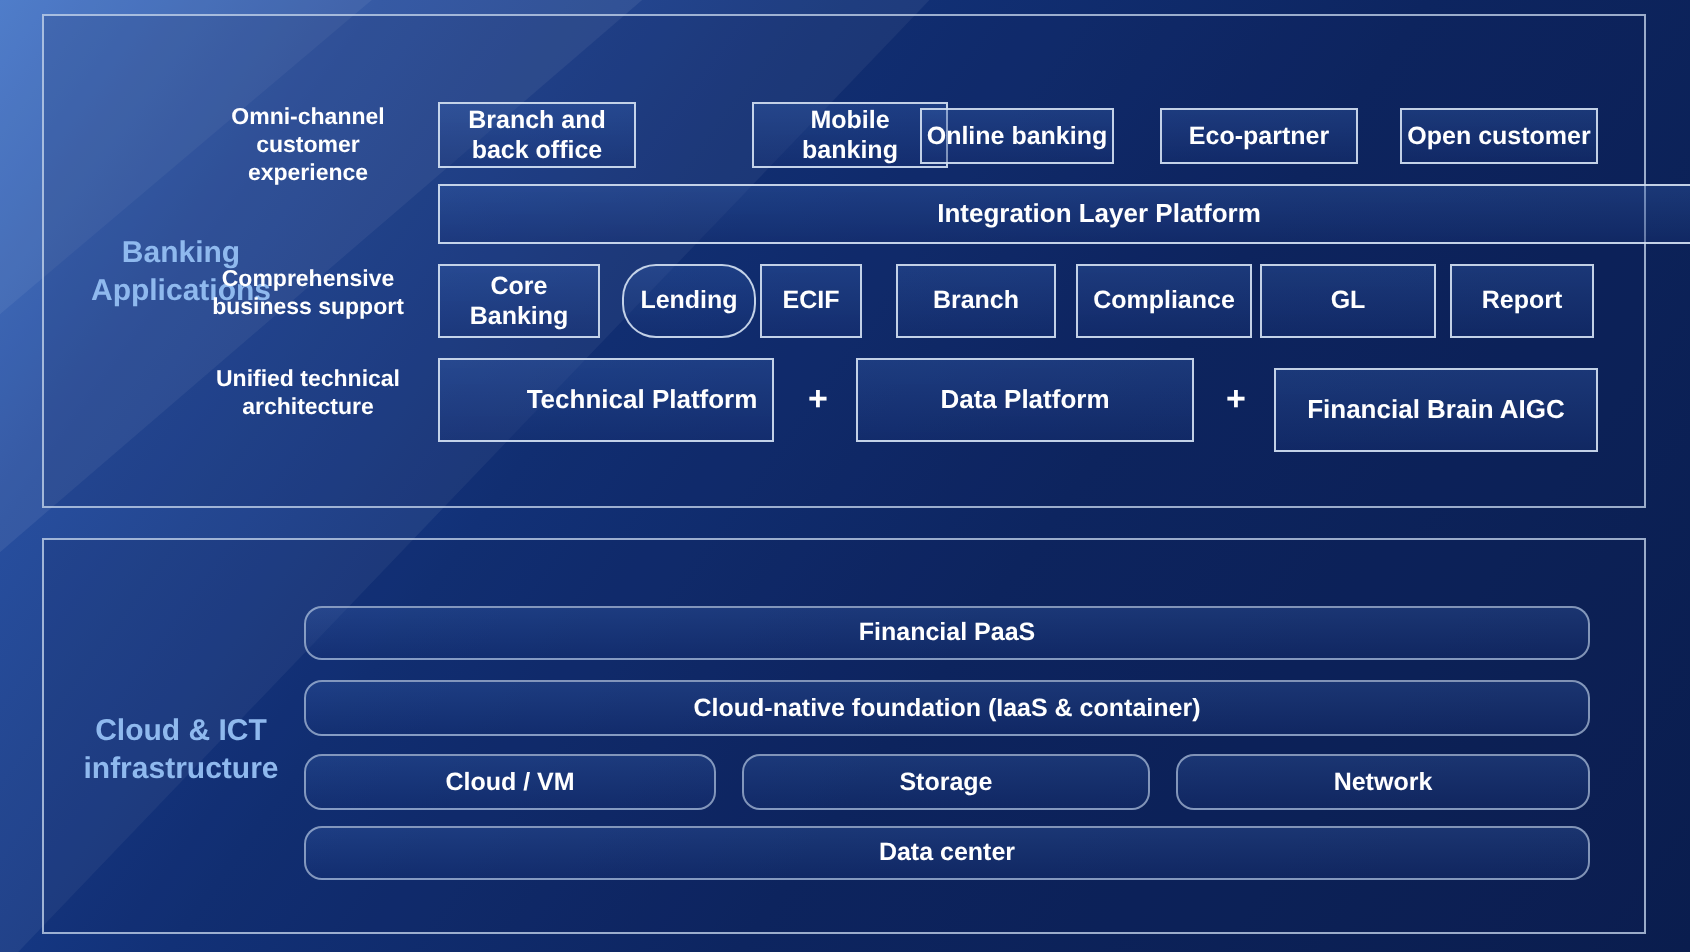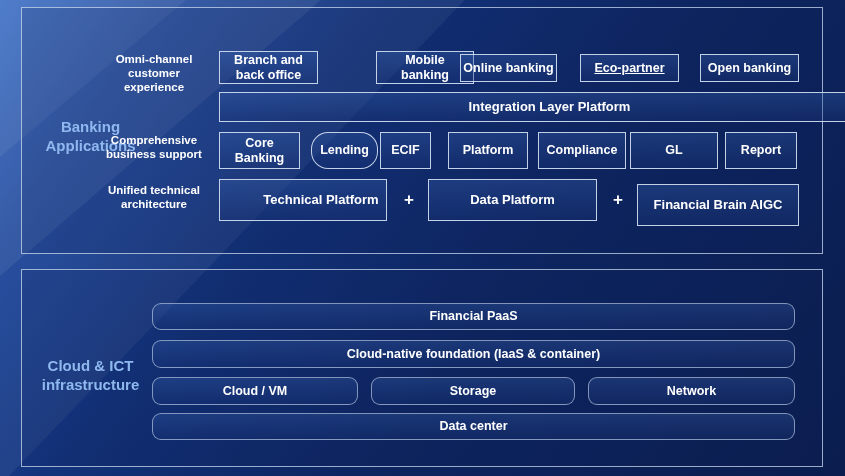--- a/index.html
+++ b/index.html
@@ -72,30 +72,30 @@
   <div class="row-label" style="top:133px;">Comprehensive
 business support</div>
   <div class="row-label" style="top:183px;">Unified technical
 architecture</div>
 
   <div class="box" style="left:219px;top:51px;width:99px;height:33px;">Branch and
 back office</div>
   <div class="box" style="left:340px;top:51px;width:98px;height:33px;margin-left:36px;">Mobile
 banking</div>
   <div class="box" style="left:460px;top:54px;width:97px;height:28px;">Online banking</div>
-  <div class="box" style="left:580px;top:54px;width:99px;height:28px;text-decoration:underline;">Eco-partner</div>
-  <div class="box" style="left:700px;top:54px;width:99px;height:28px;">Open banking</div>
+  <div class="box" style="left:580px;top:54px;width:99px;height:28px;">Eco-partner</div>
+  <div class="box" style="left:700px;top:54px;width:99px;height:28px;">Open customer</div>
 
   <div class="box" style="left:219px;top:92px;width:661px;height:30px;font-size:13px;">Integration Layer Platform</div>
 
   <div class="box" style="left:219px;top:132px;width:81px;height:37px;">Core
 Banking</div>
   <div class="box" style="left:311px;top:132px;width:67px;height:37px;border-radius:17px;">Lending</div>
   <div class="box" style="left:380px;top:132px;width:51px;height:37px;">ECIF</div>
-  <div class="box" style="left:448px;top:132px;width:80px;height:37px;">Platform</div>
+  <div class="box" style="left:448px;top:132px;width:80px;height:37px;">Branch</div>
   <div class="box" style="left:538px;top:132px;width:88px;height:37px;">Compliance</div>
   <div class="box" style="left:630px;top:132px;width:88px;height:37px;">GL</div>
   <div class="box" style="left:725px;top:132px;width:72px;height:37px;">Report</div>
 
   <div class="box" style="left:219px;top:179px;width:168px;height:42px;font-size:13px;padding-left:36px;">Technical Platform</div>
   <div class="plus" style="left:398px;">+</div>
   <div class="box" style="left:428px;top:179px;width:169px;height:42px;font-size:13px;">Data Platform</div>
   <div class="plus" style="left:607px;">+</div>
   <div class="box" style="left:637px;top:184px;width:162px;height:42px;font-size:13px;">Financial Brain AIGC</div>
 

